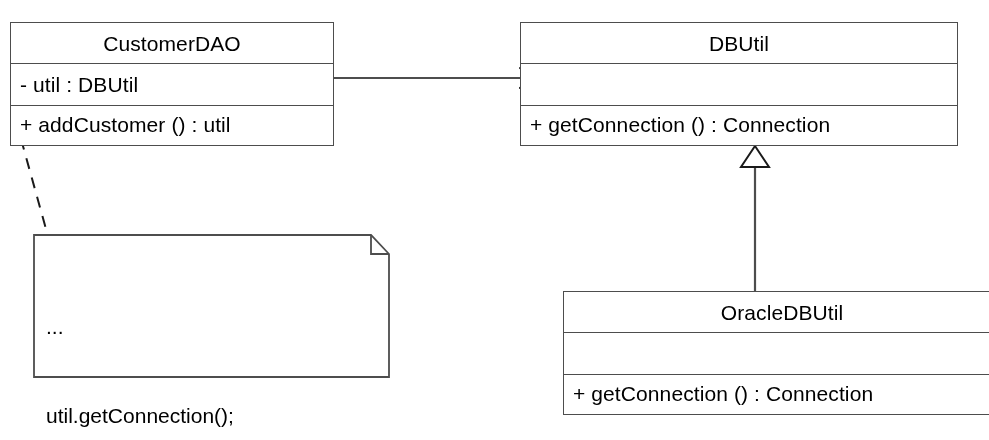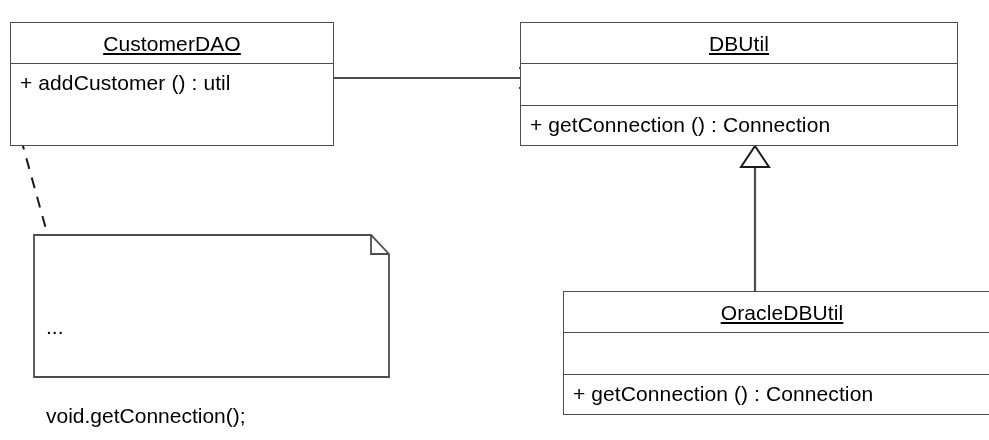--- a/index.html
+++ b/index.html
@@ -32,21 +32,20 @@
     box-sizing: border-box;
     display: flex;
     align-items: center;
     font-size: 21px;
     line-height: 1;
     letter-spacing: 0.1px;
     white-space: pre;
   }
   .uml-compartment.title {
     justify-content: center;
-    text-decoration: underline;
   }
   .uml-compartment.member {
     justify-content: flex-start;
     padding-left: 9px;
   }
   .uml-compartment.sep {
     border-top: 1.6px solid #4d4d4d;
   }
 
   
@@ -106,20 +105,21 @@
     <polygon points="755,146 769,167 741,167" fill="#ffffff" stroke="#1a1a1a" stroke-width="2" stroke-linejoin="miter"></polygon>
   </g>
 
   <g>
     <line x1="21" y1="139" x2="51" y2="247" stroke="#1a1a1a" stroke-width="2" stroke-dasharray="11 9"></line>
   </g>
 </svg>
 
 <div class="uml-class" id="class-customerdao">
   <div class="uml-compartment title c-title">CustomerDAO</div>
+  <div class="uml-compartment member sep c-attrs">- util : DBUtil</div>
   <div class="uml-compartment member sep c-ops">+ addCustomer () : util</div>
 </div>
 
 <div class="uml-class" id="class-dbutil">
   <div class="uml-compartment title c-title">DBUtil</div>
   <div class="uml-compartment member sep c-attrs"></div>
   <div class="uml-compartment member sep c-ops">+ getConnection () : Connection</div>
 </div>
 
 <div class="uml-class" id="class-oracledbutil">
@@ -128,16 +128,16 @@
   <div class="uml-compartment member sep c-ops">+ getConnection () : Connection</div>
 </div>
 
 <div id="note-customerdao">
   <svg viewBox="0 0 357 144" xmlns="http://www.w3.org/2000/svg">
     <path d="M 1 1 L 338 1 L 356 20 L 356 143 L 1 143 Z" fill="#ffffff" stroke="#4d4d4d" stroke-width="1.8" stroke-linejoin="miter"></path>
     <path d="M 338 1 L 338 20 L 356 20" fill="none" stroke="#4d4d4d" stroke-width="1.8" stroke-linejoin="miter"></path>
   </svg>
   <div class="note-text">
     <span class="note-line">...</span>
-    <span class="note-line">void.getConnection();</span>
+    <span class="note-line">util.getConnection();</span>
     
   </div>
 </div>
 
 </body></html>

